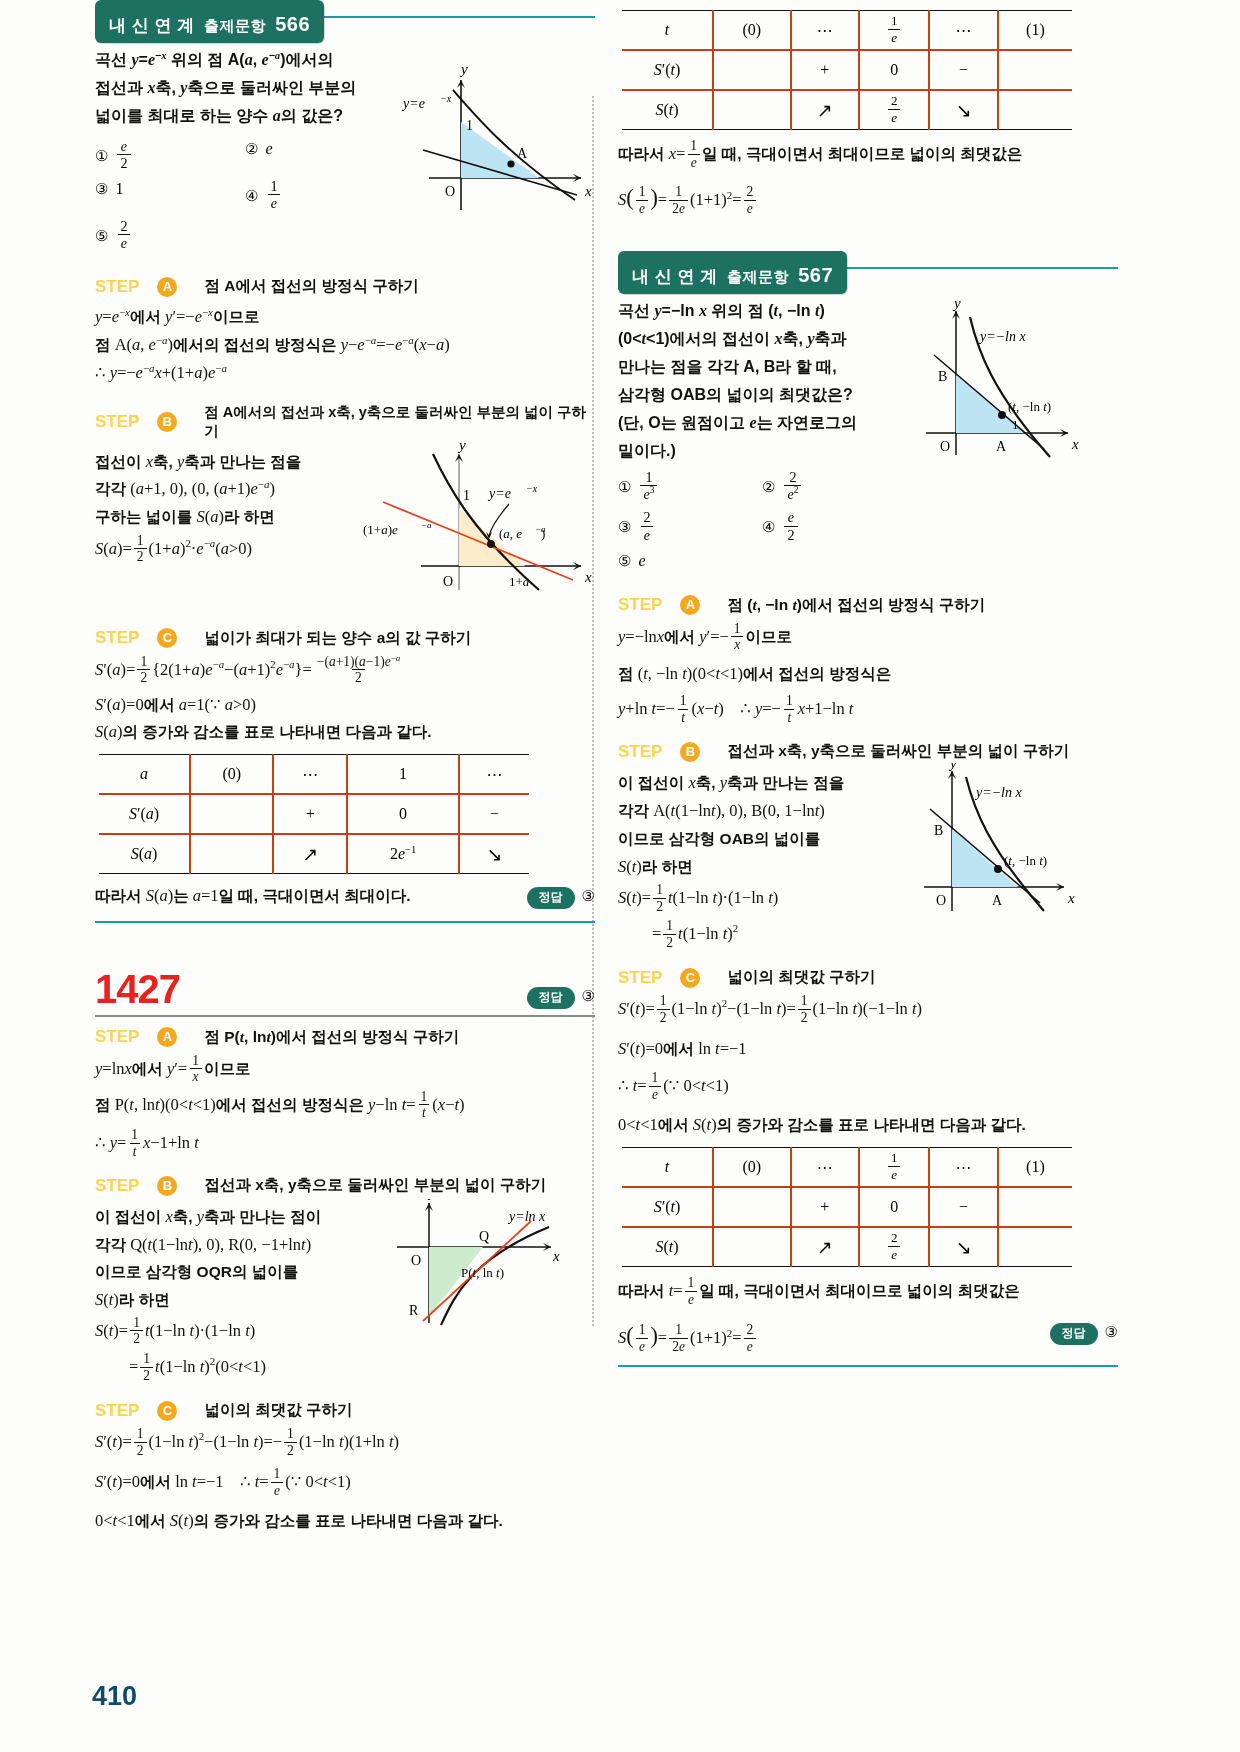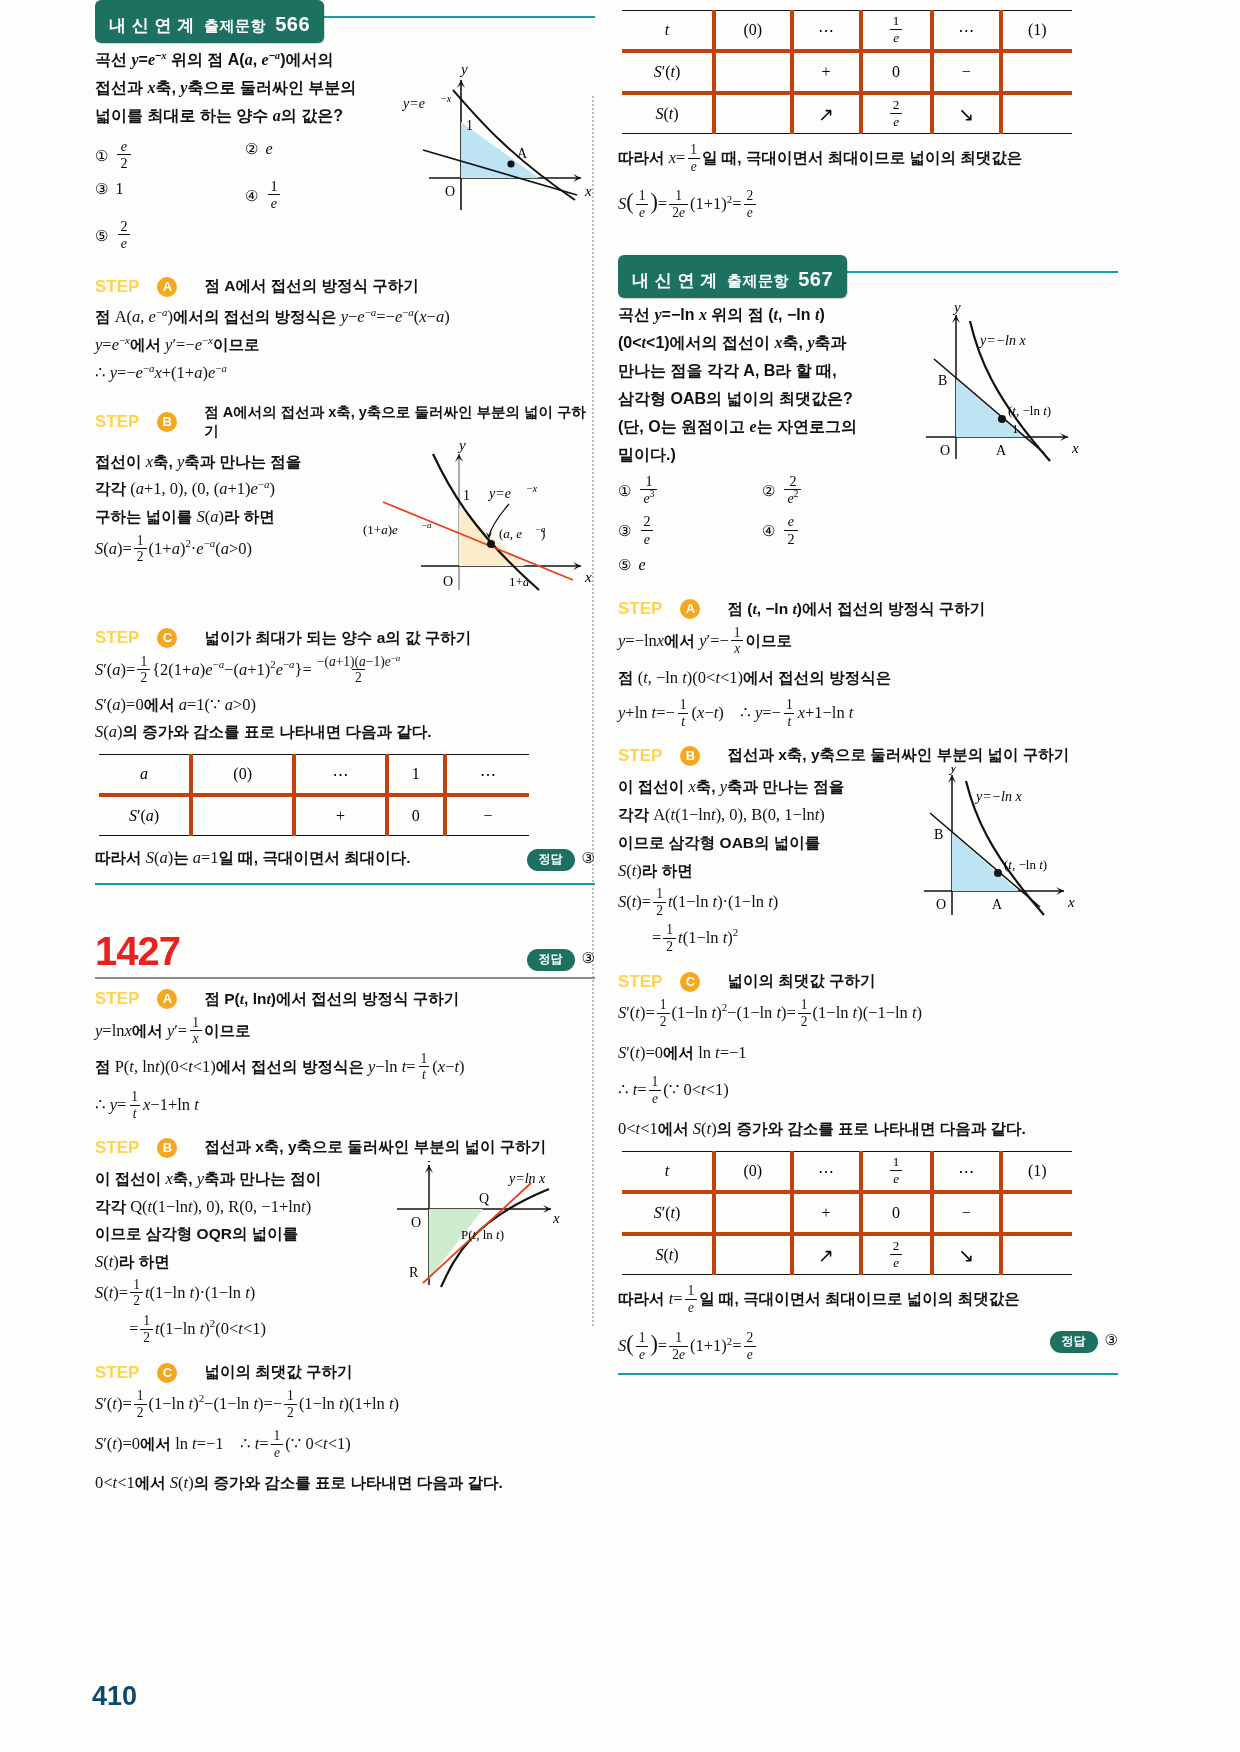--- a/index.html
+++ b/index.html
@@ -51,21 +51,21 @@
   .step .sw{font-family:"Liberation Sans",sans-serif;font-weight:bold;font-size:17px;
     color:#ffd34d;letter-spacing:0px;}
   .step .bub{display:inline-block;width:20px;height:20px;border-radius:50%;
     background:#f4a81d;color:#fff;font-family:"Liberation Sans",sans-serif;font-weight:bold;
     font-size:13px;text-align:center;line-height:20px;margin-left:2px;margin-right:11px;}
   .step .stitle{font-family:"Liberation Sans",sans-serif;font-weight:bold;font-size:15.5px;color:#111;}
 
   
   table.vt{border-collapse:collapse;width:430px;margin:8px 0 8px 4px;}
   table.vt.wide{width:450px;}
-  table.vt td{border:4px solid #c2410c;text-align:center;height:36px;font-size:16px;
+  table.vt td{border:2px solid #c2410c;text-align:center;height:36px;font-size:16px;
     font-family:"Liberation Serif",serif;}
   table.vt tr:first-child td{border-top:1.6px solid #111;}
   table.vt tr:last-child td{border-bottom:1.6px solid #111;}
   table.vt td:first-child{border-left:none;width:88px;}
   table.vt td:last-child{border-right:none;}
   .arrw{font-size:19px;display:inline-block;}
 
   
   .ansrow{display:flex;justify-content:flex-end;gap:7px;margin-top:4px;}
   .badge{background:#1d7160;color:#fff;border-radius:11px;padding:2px 12px 3px 12px;
@@ -160,22 +160,22 @@
           <text x="41" y="52" font-family="Liberation Serif" font-size="10" font-style="italic">−x</text>
         </svg>
       </div>
     </div>
 
     <div class="step">
       <span class="sw">STEP</span>
       <span class="bub">A</span>
       <span class="stitle">점 A에서 접선의 방정식 구하기</span>
     </div>
+    <div class="ln"><span class="mi">y</span>=<span class="mi">e</span><sup>−<span class="mi">x</span></sup><span class="ko">에서</span> <span class="mi">y</span>′=−<span class="mi">e</span><sup>−<span class="mi">x</span></sup><span class="ko">이므로</span></div>
     <div class="ln"><span class="ko">점</span> A(<span class="mi">a</span>, <span class="mi">e</span><sup>−<span class="mi">a</span></sup>)<span class="ko">에서의 접선의 방정식은</span> <span class="mi">y</span>−<span class="mi">e</span><sup>−<span class="mi">a</span></sup>=−<span class="mi">e</span><sup>−<span class="mi">a</span></sup>(<span class="mi">x</span>−<span class="mi">a</span>)</div>
-    <div class="ln"><span class="mi">y</span>=<span class="mi">e</span><sup>−<span class="mi">x</span></sup><span class="ko">에서</span> <span class="mi">y</span>′=−<span class="mi">e</span><sup>−<span class="mi">x</span></sup><span class="ko">이므로</span></div>
     <div class="ln">∴ <span class="mi">y</span>=−<span class="mi">e</span><sup>−<span class="mi">a</span></sup><span class="mi">x</span>+(1+<span class="mi">a</span>)<span class="mi">e</span><sup>−<span class="mi">a</span></sup></div>
 
     <div class="step">
       <span class="sw">STEP</span>
       <span class="bub">B</span>
       <span class="stitle" style="font-size:14.5px;">점 A에서의 접선과 x축, y축으로 둘러싸인 부분의 넓이 구하기</span>
     </div>
 
     <div class="row-split">
       <div style="width:270px;">
@@ -241,20 +241,27 @@
         <td>1</td>
         <td>⋯</td>
       </tr>
       <tr>
         <td><span class="mi">S</span>′(<span class="mi">a</span>)</td>
         <td></td>
         <td>+</td>
         <td>0</td>
         <td>−</td>
       </tr>
+      <tr>
+        <td><span class="mi">S</span>(<span class="mi">a</span>)</td>
+        <td></td>
+        <td><span class="arrw">↗</span></td>
+        <td>2<span class="mi">e</span><sup>−1</sup></td>
+        <td><span class="arrw">↘</span></td>
+      </tr>
     </tbody>
       </table>
 
     <div style="display:flex;align-items:center;justify-content:space-between;">
       <div class="ln"><span class="ko">따라서</span> <span class="mi">S</span>(<span class="mi">a</span>)<span class="ko">는</span> <span class="mi">a</span>=1<span class="ko">일 때, 극대이면서 최대이다.</span></div>
       <div class="ansrow">
         <span class="badge">정답</span>
         <span class="ansnum">③</span>
       </div>
     </div>

